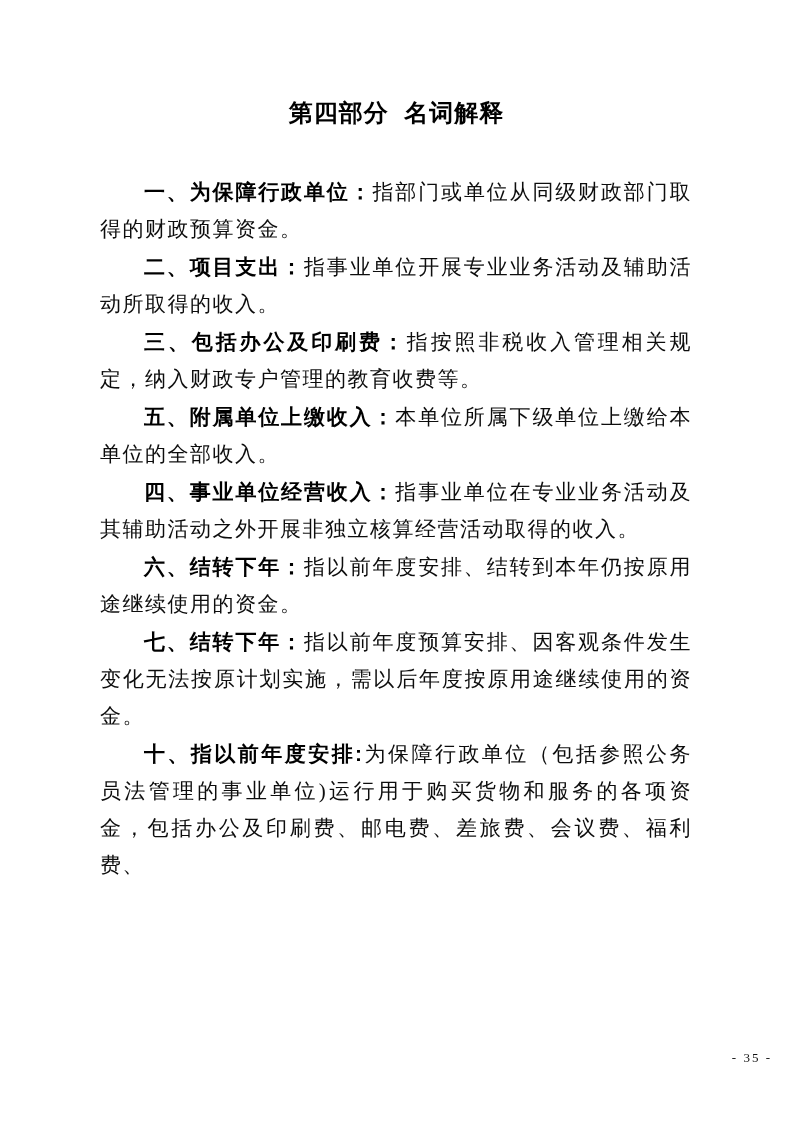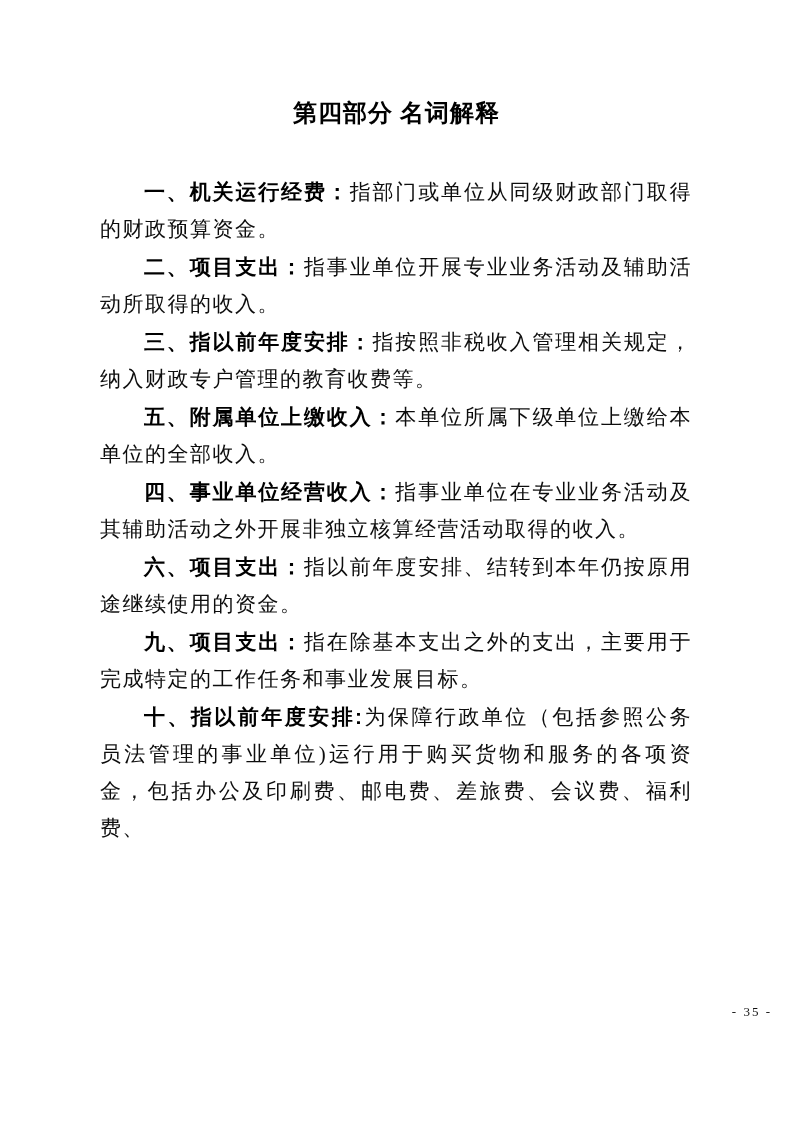--- a/index.html
+++ b/index.html
@@ -15,21 +15,21 @@
     overflow: hidden;
     color: #111111;
   }
   .doc-title {
     position: absolute;
     top: 97px;
     left: 0;
     width: 793px;
     margin: 0;
     text-align: center;
-    font-family: Liberation Serif, serif;
+    font-family: Liberation Mono, monospace;
     font-size: 24px;
     font-weight: 700;
     letter-spacing: 1px;
     color: #000000;
   }
   .content {
     position: absolute;
     top: 173px;
     left: 100px;
     width: 592px;
@@ -49,50 +49,50 @@
   .term {
     font-family: "Liberation Sans", "DejaVu Sans", sans-serif;
     font-weight: 700;
     color: #000000;
   }
   .def {
     font-weight: 400;
   }
   .page-number {
     position: absolute;
-    top: 1004px;
+    top: 1050px;
     left: 0;
     width: 772px;
     text-align: right;
     font-family: "Liberation Serif", "DejaVu Serif", serif;
     font-size: 13px;
     letter-spacing: 2px;
     color: #111111;
   }
 </style>
 </head>
 <body>
 
 <div class="page">
   <h1 class="doc-title">第四部分 名词解释</h1>
 
   <div class="content">
-  <p class="para"><span class="term">一、机关运行经费：</span><span class="def">指部门或单位从同级财政部门取得的财政预算资金。</span></p>
+  <p class="para"><span class="term">一、为保障行政单位：</span><span class="def">指部门或单位从同级财政部门取得的财政预算资金。</span></p>
 
   <p class="para"><span class="term">二、项目支出：</span><span class="def">指事业单位开展专业业务活动及辅助活动所取得的收入。</span></p>
 
-  <p class="para"><span class="term">三、指以前年度安排：</span><span class="def">指按照非税收入管理相关规定，纳入财政专户管理的教育收费等。</span></p>
+  <p class="para"><span class="term">三、包括办公及印刷费：</span><span class="def">指按照非税收入管理相关规定，纳入财政专户管理的教育收费等。</span></p>
 
   <p class="para"><span class="term">五、附属单位上缴收入：</span><span class="def">本单位所属下级单位上缴给本单位的全部收入。</span></p>
 
   <p class="para"><span class="term">四、事业单位经营收入：</span><span class="def">指事业单位在专业业务活动及其辅助活动之外开展非独立核算经营活动取得的收入。</span></p>
 
-  <p class="para"><span class="term">六、项目支出：</span><span class="def">指以前年度安排、结转到本年仍按原用途继续使用的资金。</span></p>
+  <p class="para"><span class="term">六、结转下年：</span><span class="def">指以前年度安排、结转到本年仍按原用途继续使用的资金。</span></p>
+
+  <p class="para"><span class="term">七、结转下年：</span><span class="def">指以前年度预算安排、因客观条件发生变化无法按原计划实施，需以后年度按原用途继续使用的资金。</span></p>
 
 
-
-  <p class="para"><span class="term">九、项目支出：</span><span class="def">指在除基本支出之外的支出，主要用于完成特定的工作任务和事业发展目标。</span></p>
 
   <p class="para"><span class="term">十、指以前年度安排:</span><span class="def">为保障行政单位（包括参照公务员法管理的事业单位)运行用于购买货物和服务的各项资金，包括办公及印刷费、邮电费、差旅费、会议费、福利费、</span></p>
 </div>
 
   <div class="page-number">- 35 -</div>
 </div>
 
 </body></html>

